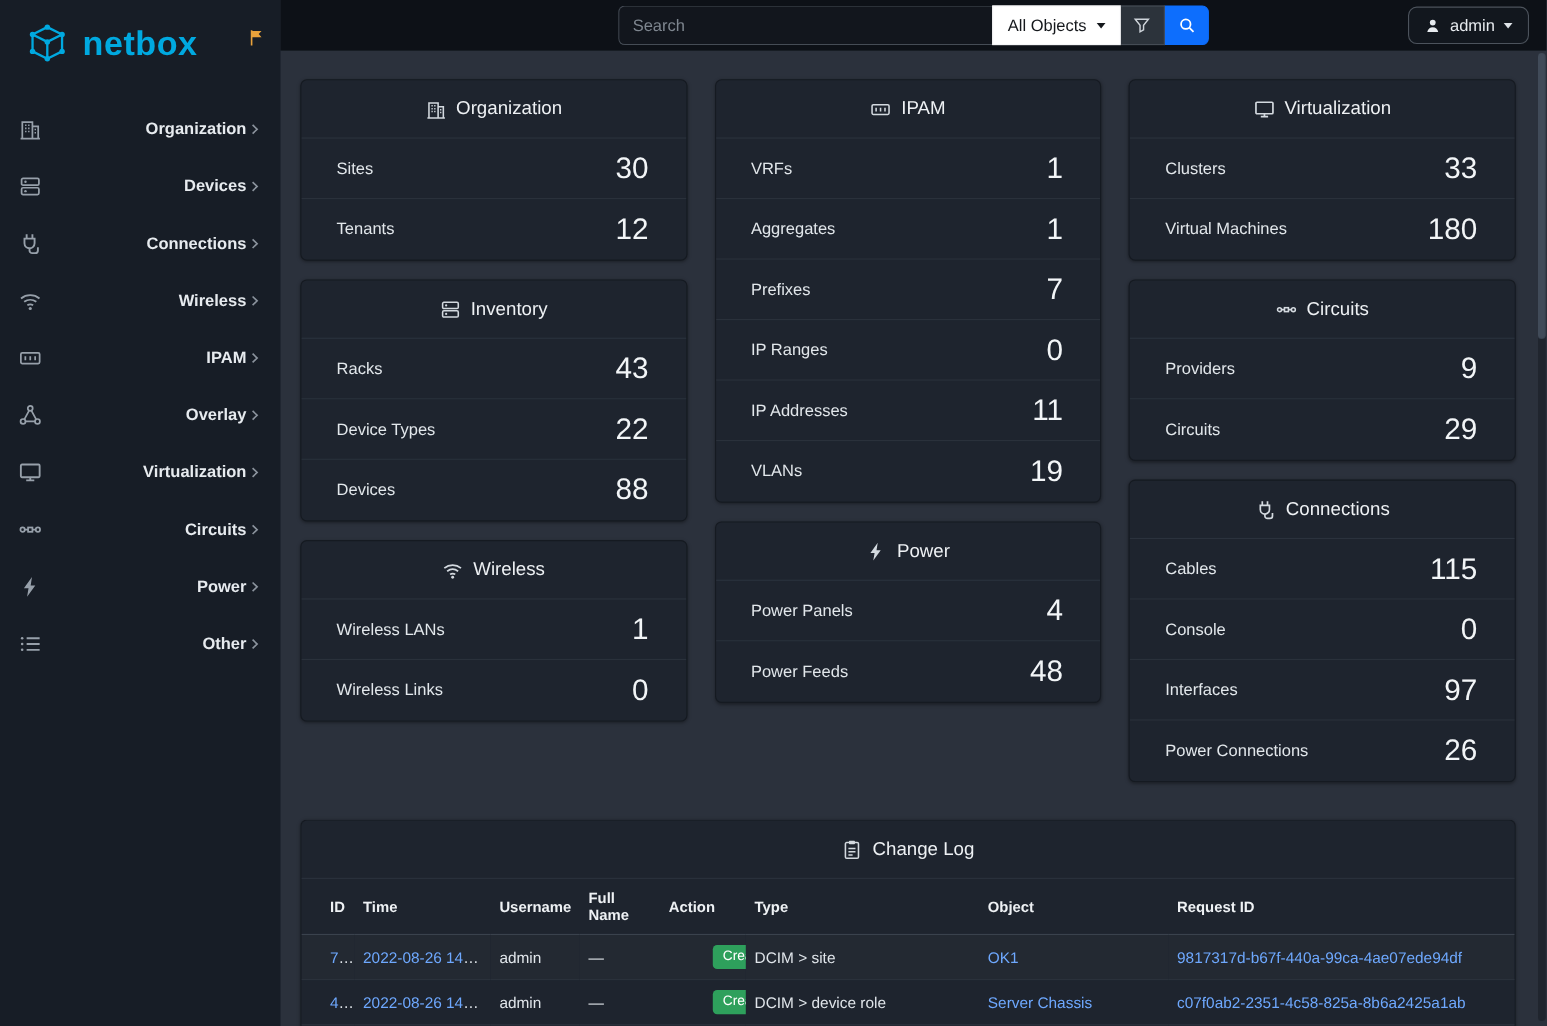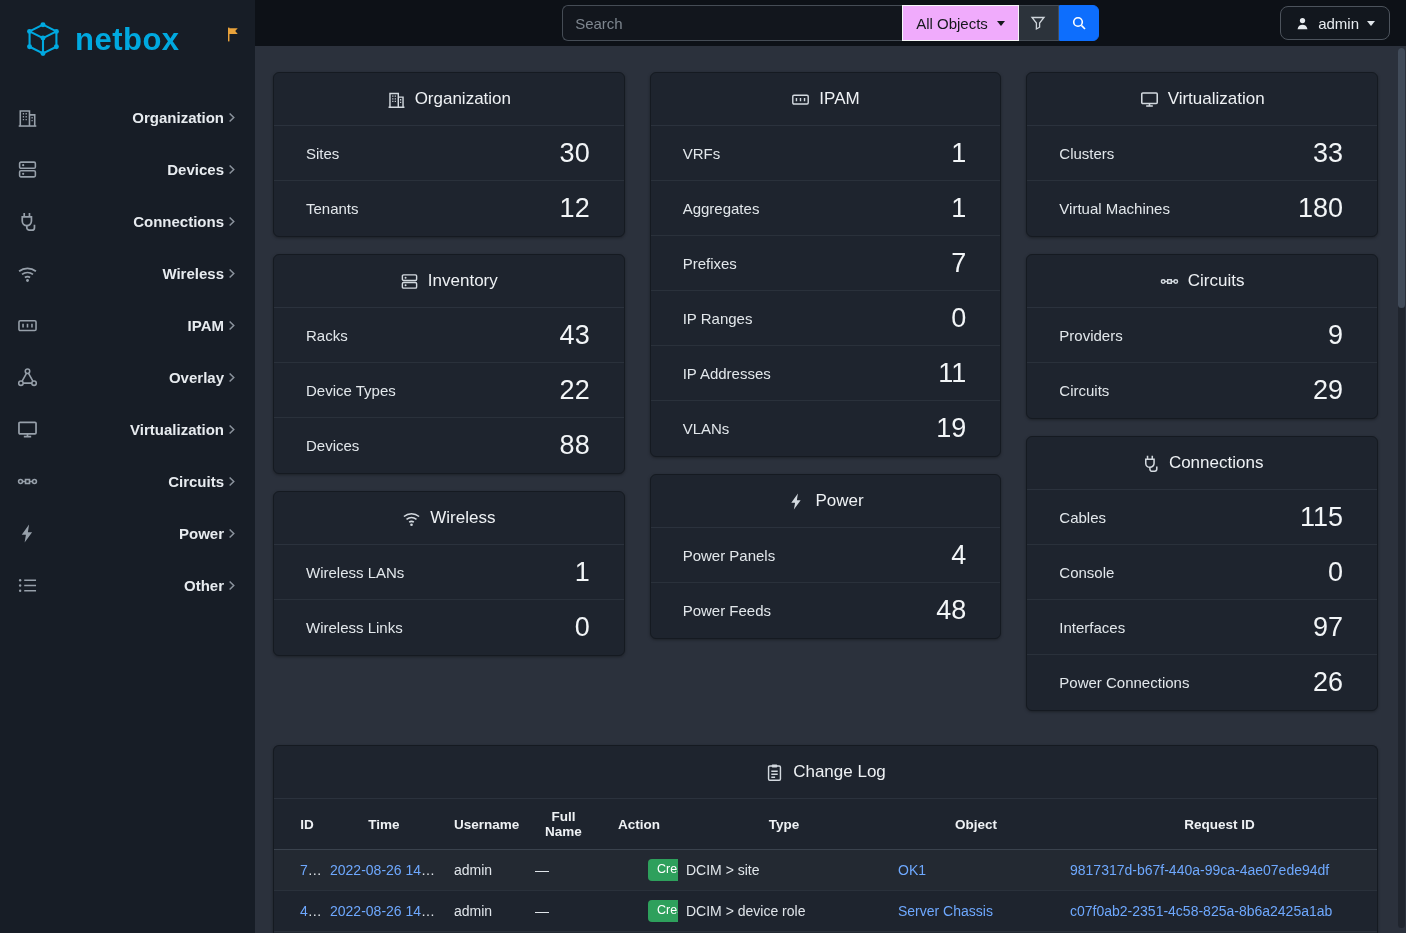--- a/index.html
+++ b/index.html
@@ -31,21 +31,21 @@
   .main { flex:1; min-width:0; display:flex; flex-direction:column; }
   .topbar { height:46px; background:#0d1117; display:flex; align-items:center; justify-content:center; position:relative; flex-shrink:0; }
   .search-group { display:flex; height:36px; }
   .search-input {
     width:340px; background:#12161d; border:1px solid #454c55; border-right:none;
     border-radius:6px 0 0 6px; color:#dce1e6; padding:0 12px; font-size:15px; outline:none;
     font-family:"Liberation Sans", sans-serif;
   }
   .search-input::placeholder { color:#7e868f; }
   .search-group button { cursor:pointer; font-family:"Liberation Sans", sans-serif; }
-  .btn-objects { background:#f0abfc; color:#15181c; border:1px solid #f5f6f7; font-size:15px; padding:0 13px; display:flex; align-items:center; gap:9px; }
+  .btn-objects { background:#ffffff; color:#15181c; border:1px solid #f5f6f7; font-size:15px; padding:0 13px; display:flex; align-items:center; gap:9px; }
   .btn-filter { background:#2c333b; border:1px solid #454c55; border-left:none; width:40px; display:flex; align-items:center; justify-content:center; color:#cfd5db; }
   .btn-search { background:#0d6efd; border:1px solid #0d6efd; width:40px; border-radius:0 6px 6px 0; display:flex; align-items:center; justify-content:center; color:#fff; }
   .ic16 { width:16px; height:16px; }
   .caret { width:0; height:0; border-left:4.5px solid transparent; border-right:4.5px solid transparent; border-top:5px solid #15181c; }
   .caret.light { border-top-color:#dfe4e9; }
   .user-menu {
     position:absolute; right:16px; top:6px; height:34px; border:1px solid #4c535c; border-radius:8px;
     display:flex; align-items:center; gap:8px; padding:0 14px; color:#e7ebef; font-size:15px;
     background:#12171e; cursor:pointer; font-family:"Liberation Sans", sans-serif;
   }
@@ -63,21 +63,21 @@
   .ic19 { width:19px; height:19px; color:#d3d9df; }
   .stat-row { display:flex; align-items:center; justify-content:space-between; padding:0 34px 0 32px; height:55px; border-bottom:1px solid #2a313b; }
   .stat-row:last-child { border-bottom:none; }
   .stat-label { font-size:15px; color:#e2e7eb; text-decoration:none; cursor:pointer; }
   .stat-value { font-size:27px; font-weight:400; color:#f2f5f7; text-decoration:none; cursor:pointer;margin-left:32px; }
 
   
   .changelog { margin-top:34px; border-radius:6px 6px 0 0; border-bottom:none; }
   .table { width:100%; border-collapse:collapse; font-size:14px; table-layout:fixed; }
   .table th {
-    text-align:center; font-weight:700; color:#eef1f4; padding:10px 8px;
+    text-align:left; font-weight:700; color:#eef1f4; padding:10px 8px;
     border-bottom:1px solid #3a424d; font-size:13.5px;
   }
   .table td { padding:9px 8px; border-bottom:1px solid #2a313b; color:#e0e5ea; overflow:hidden; white-space:nowrap; text-overflow:ellipsis; }
   .table th:first-child, .table td:first-child { padding-left:26px; }
   .table tbody tr:nth-child(odd) { background:rgba(255,255,255,.025); }
   a.link { color:#6ea8fe; text-decoration:none; cursor:pointer; }
   .badge-created { background:#2ea05c; color:#fff; font-size:12.5px; padding:4px 9px; border-radius:4px; font-weight:500; display:inline-block; line-height:1.1;margin-left:40px; }
 
   
   .scrollbar { position:fixed; top:48px; right:1px; width:7px; height:880px; background:#20252e; border-radius:4px; }

